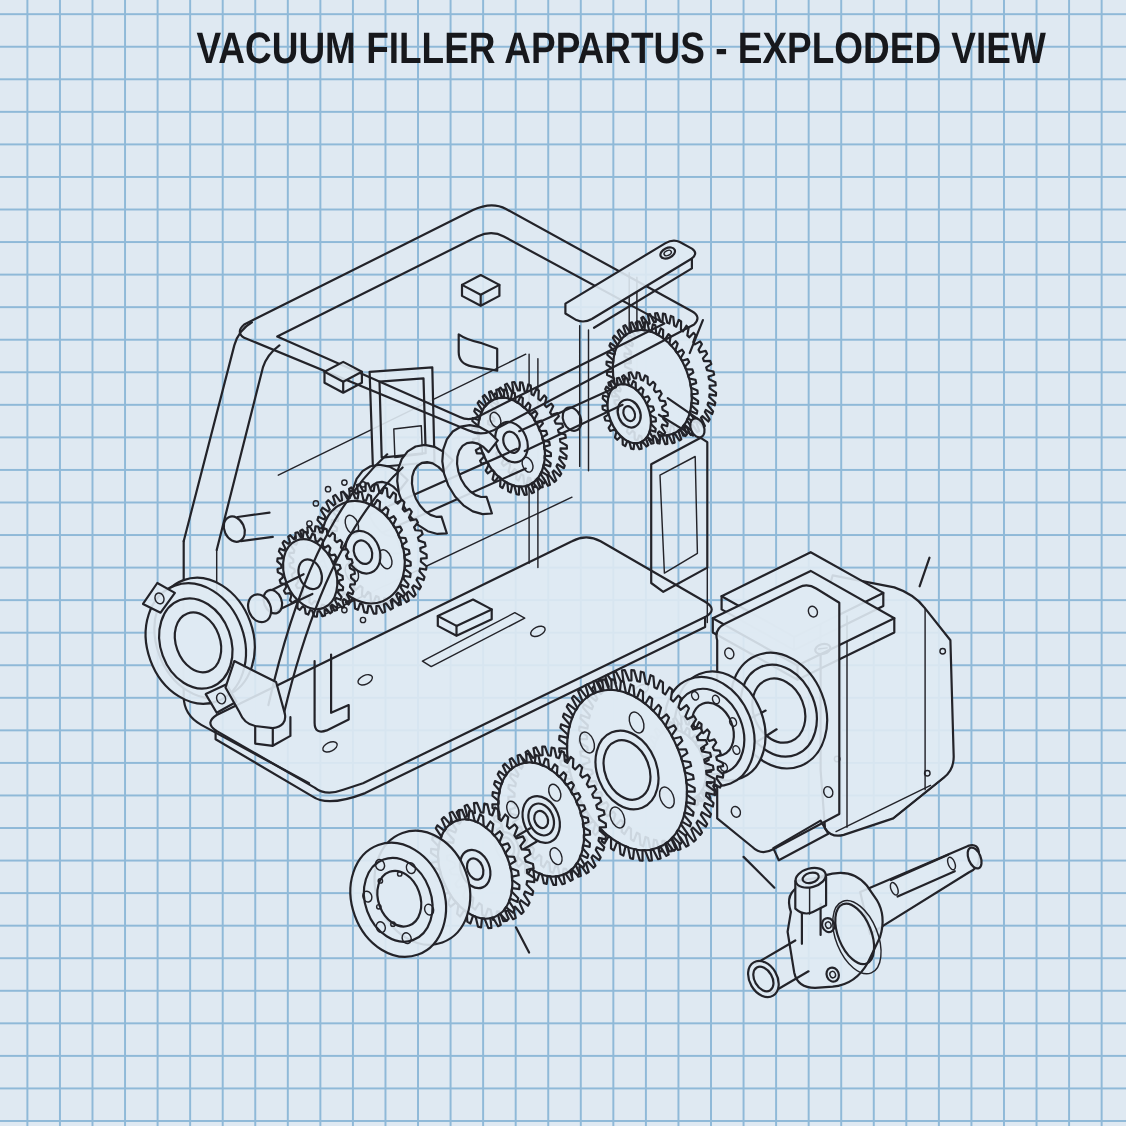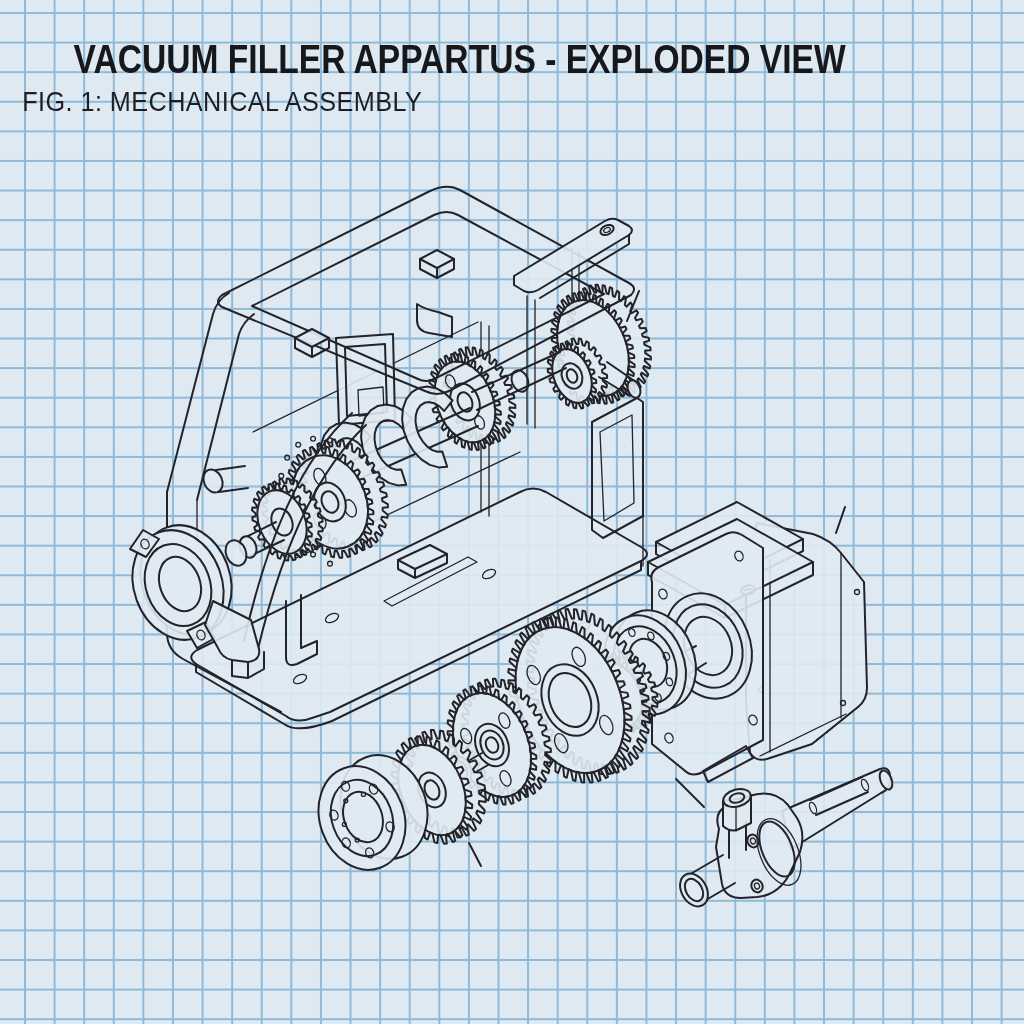--- a/index.html
+++ b/index.html
@@ -9,44 +9,41 @@
   body{
     width:1024px;height:1024px;overflow:hidden;position:relative;
     background-color:var(--paper);
     background-image:
       linear-gradient(to right, var(--grid) 1.8px, transparent 1.8px),
       linear-gradient(to bottom, var(--grid) 1.8px, transparent 1.8px);
     background-size:29.6px 29.6px;
     background-position:24px 12px;
     font-family:"Liberation Sans", sans-serif;
   }
-  header{position:absolute;top:38px;left:0;width:1024px;text-align:left;z-index:3;color:var(--ink);}
+  header{position:absolute;top:23px;left:0;width:1024px;text-align:right;z-index:3;color:var(--ink);}
   h1{
     margin:0;font-size:40px;font-weight:bold;letter-spacing:0px;color:#17181c;
     display:inline-block;transform:scaleX(.84);transform-origin:center;white-space:nowrap;
   }
   h2{
     margin:6px 0 0 0;font-size:28px;font-weight:500;color:#1d1e23;
     display:inline-block;transform:scaleX(.9);transform-origin:center;white-space:nowrap;letter-spacing:0.5px;
   }
   .titlewrap{line-height:1.08;}
   svg#diagram{position:absolute;left:0;top:0;width:1024px;height:1024px;z-index:2;}
   .ink{stroke:var(--ink);fill:none;stroke-width:2;stroke-linejoin:round;stroke-linecap:round;}
   .thin{stroke-width:1.3;}
   .body{fill:var(--part);}
 </style>
 </head>
 <body>
 
 <header>
   <div class="titlewrap">
     <h1>VACUUM FILLER APPARTUS - EXPLODED VIEW</h1>
-  </div>
-  <div class="titlewrap">
-    <h2>FIG. 1: MECHANICAL ASSEMBLY</h2>
   </div>
 </header>
 
 <svg id="diagram" viewBox="0 0 1024 1024" xmlns="http://www.w3.org/2000/svg">
     <g>
       <g>
         <path d="M312,718Q296,724 286,716L196,664Q186,657 197,650L520,492Q533,485 546,492L641,547Q653,554 641,561L330,712Z" class="ink body"></path>
         <path d="M641,561L641,570L332,721Q298,734 284,724L196,672L196,664" class="ink"></path>
         <ellipse cx="0" cy="0" rx="7" ry="4" transform="translate(332 618) rotate(-25)" class="ink thin"></ellipse>
         <ellipse cx="0" cy="0" rx="7" ry="4" transform="translate(300 679) rotate(-25)" class="ink thin"></ellipse>

